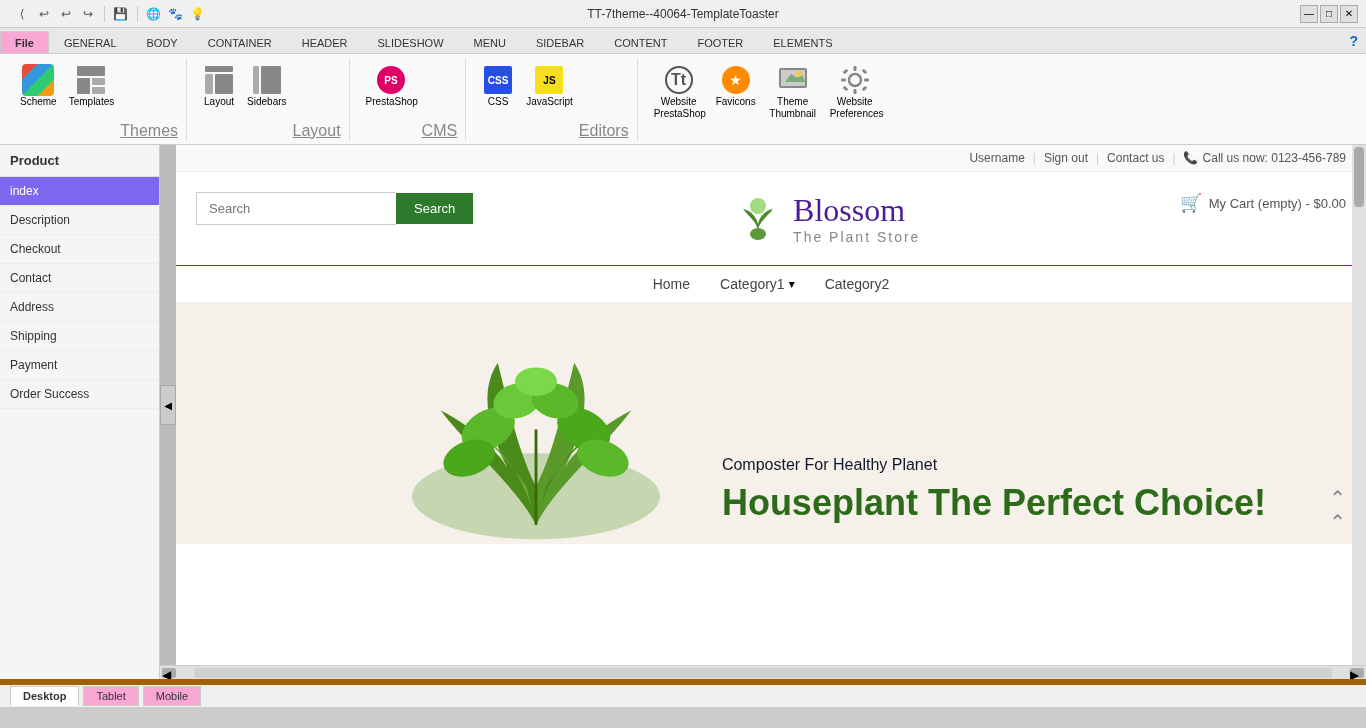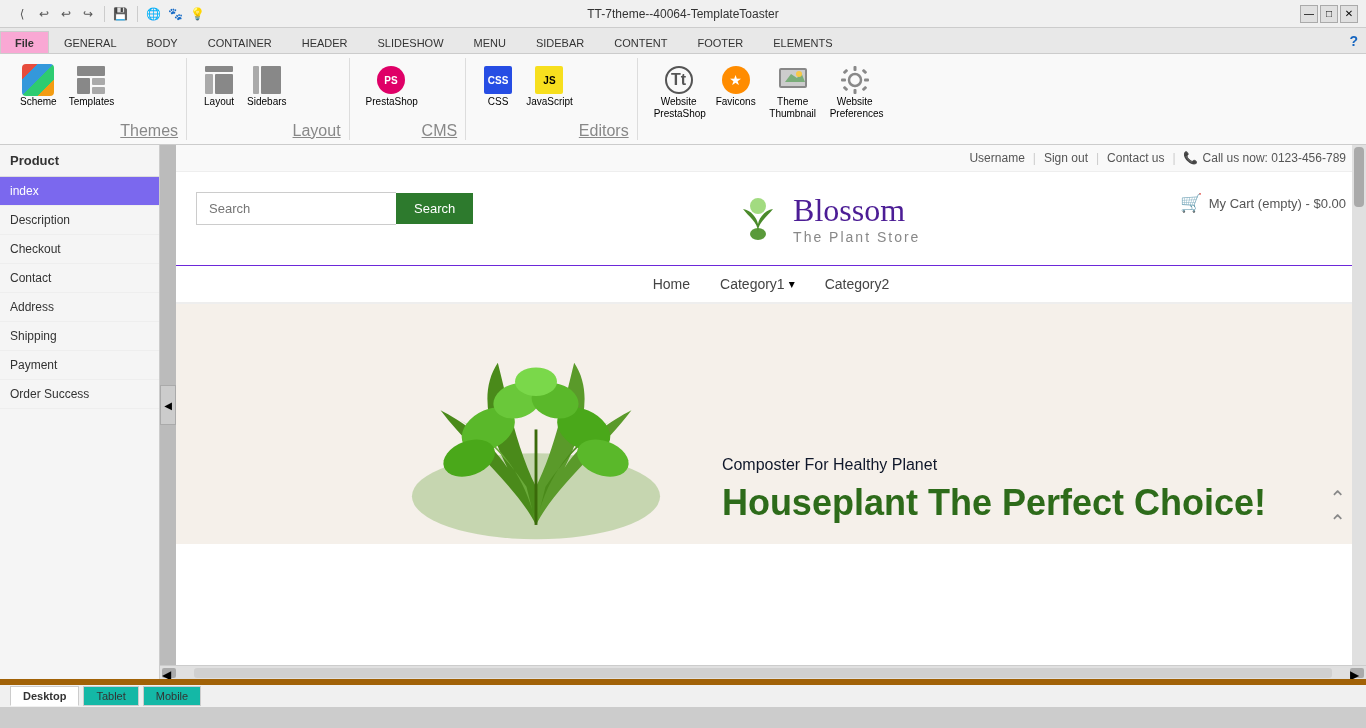--- a/index.html
+++ b/index.html
@@ -304,21 +304,21 @@
       display: flex;
       align-items: center;
       padding: 0 10px;
       gap: 4px;
     }
     .view-tab {
       padding: 3px 12px;
       font-size: 11px;
       cursor: pointer;
       border: 1px solid #ccc;
-      background: #14b8a6;
+      background: #f9a8d4;
       color: #333;
     }
     .view-tab.active {
       background: white;
       border-bottom: 1px solid white;
       font-weight: bold;
     }
 
     
     .canvas-scroll-bottom {

